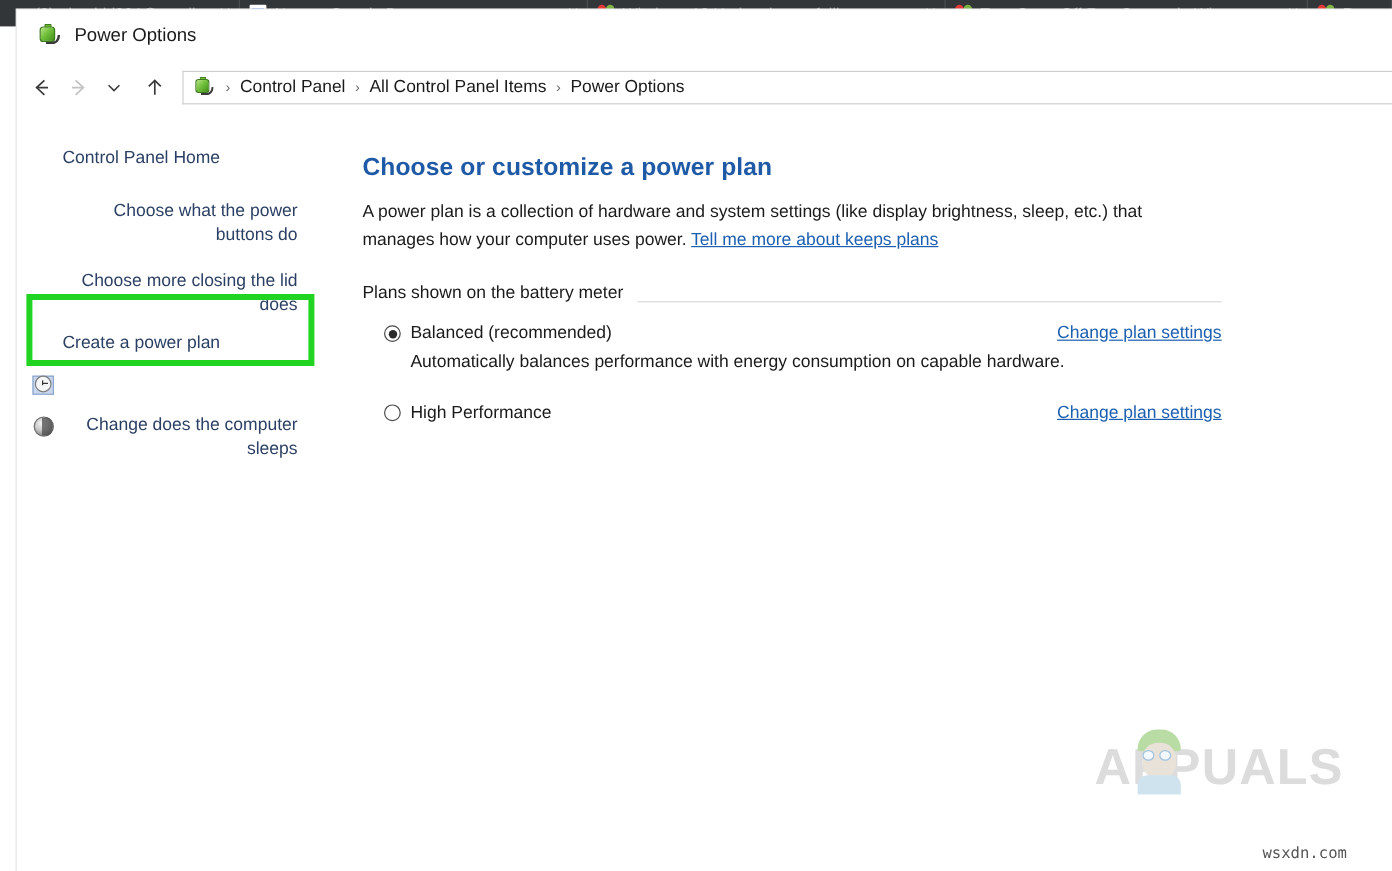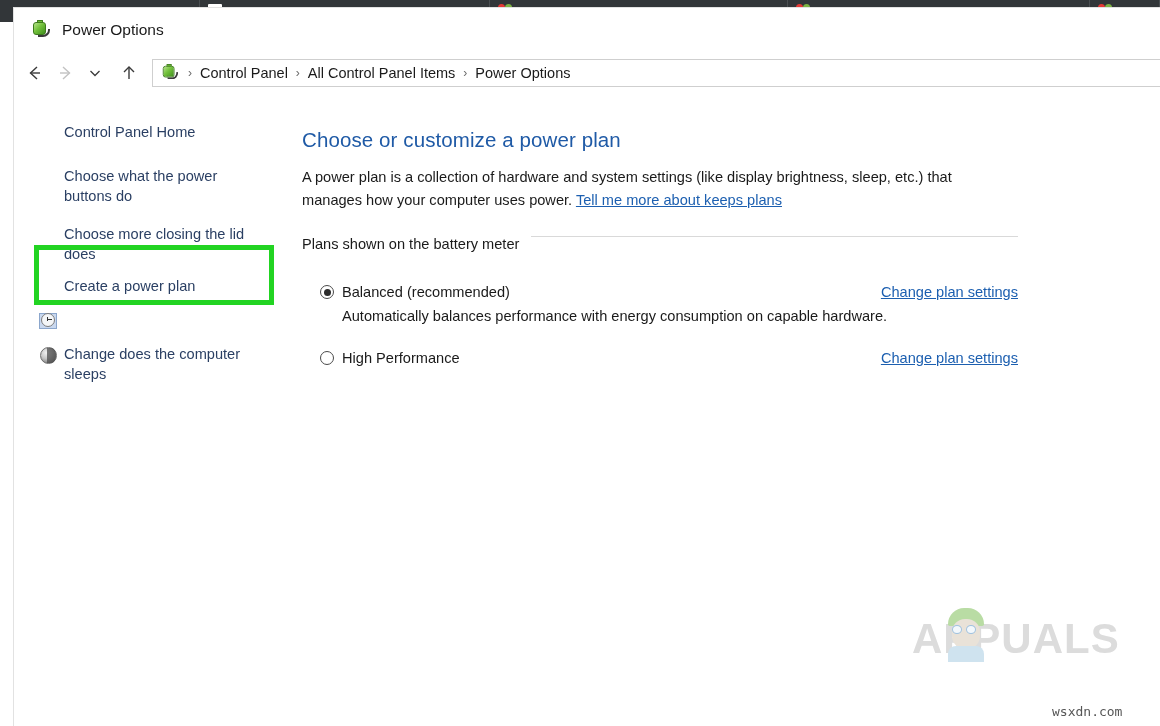--- a/index.html
+++ b/index.html
@@ -207,24 +207,25 @@
     position: absolute;
     left: 0; top: 86px;
     width: 1146px;
     height: 632px;
     background: #ffffff;
   }
 
   
   .sidebar {
     position: absolute;
-    left: 12px; top: 0;
+    left: 0; top: 0;
     width: 272px; height: 632px;
     padding-top: 28px;
     box-sizing: border-box;
+    text-align: right;
   }
   .side-row {
     position: relative;
     display: flex;
     align-items: flex-start;
     padding: 0 14px 0 12px;
     margin-bottom: 12px;
     box-sizing: border-box;
   }
   .side-ico {
@@ -305,39 +306,39 @@
   .main {
     position: absolute;
     left: 272px; top: 0;
     width: 874px; height: 632px;
     padding: 34px 0 0 16px;
     box-sizing: border-box;
   }
   .main-heading {
     font-size: 20.5px;
     color: #1f5aa6;
-    font-weight: normal;
+    font-weight: bold;
     margin: 0 0 14px 0;
     letter-spacing: 0.1px;
   }
   .main-desc {
     font-size: 14.6px;
     line-height: 23px;
     color: #1a1a1a;
     width: 670px;
     margin: 0 0 24px 0;
   }
   .inline-link {
     color: #1c5fb0;
     text-decoration: underline;
   }
   .group-head {
     display: flex;
-    align-items: flex-start;
-    margin-bottom: 30px;
+    align-items: flex-end;
+    margin-bottom: 16px;
     width: 716px;
   }
   .group-head-label {
     font-size: 14.6px;
     color: #1a1a1a;
     white-space: nowrap;
     flex: 0 0 auto;
   }
   .group-head-rule {
     height: 1px;

